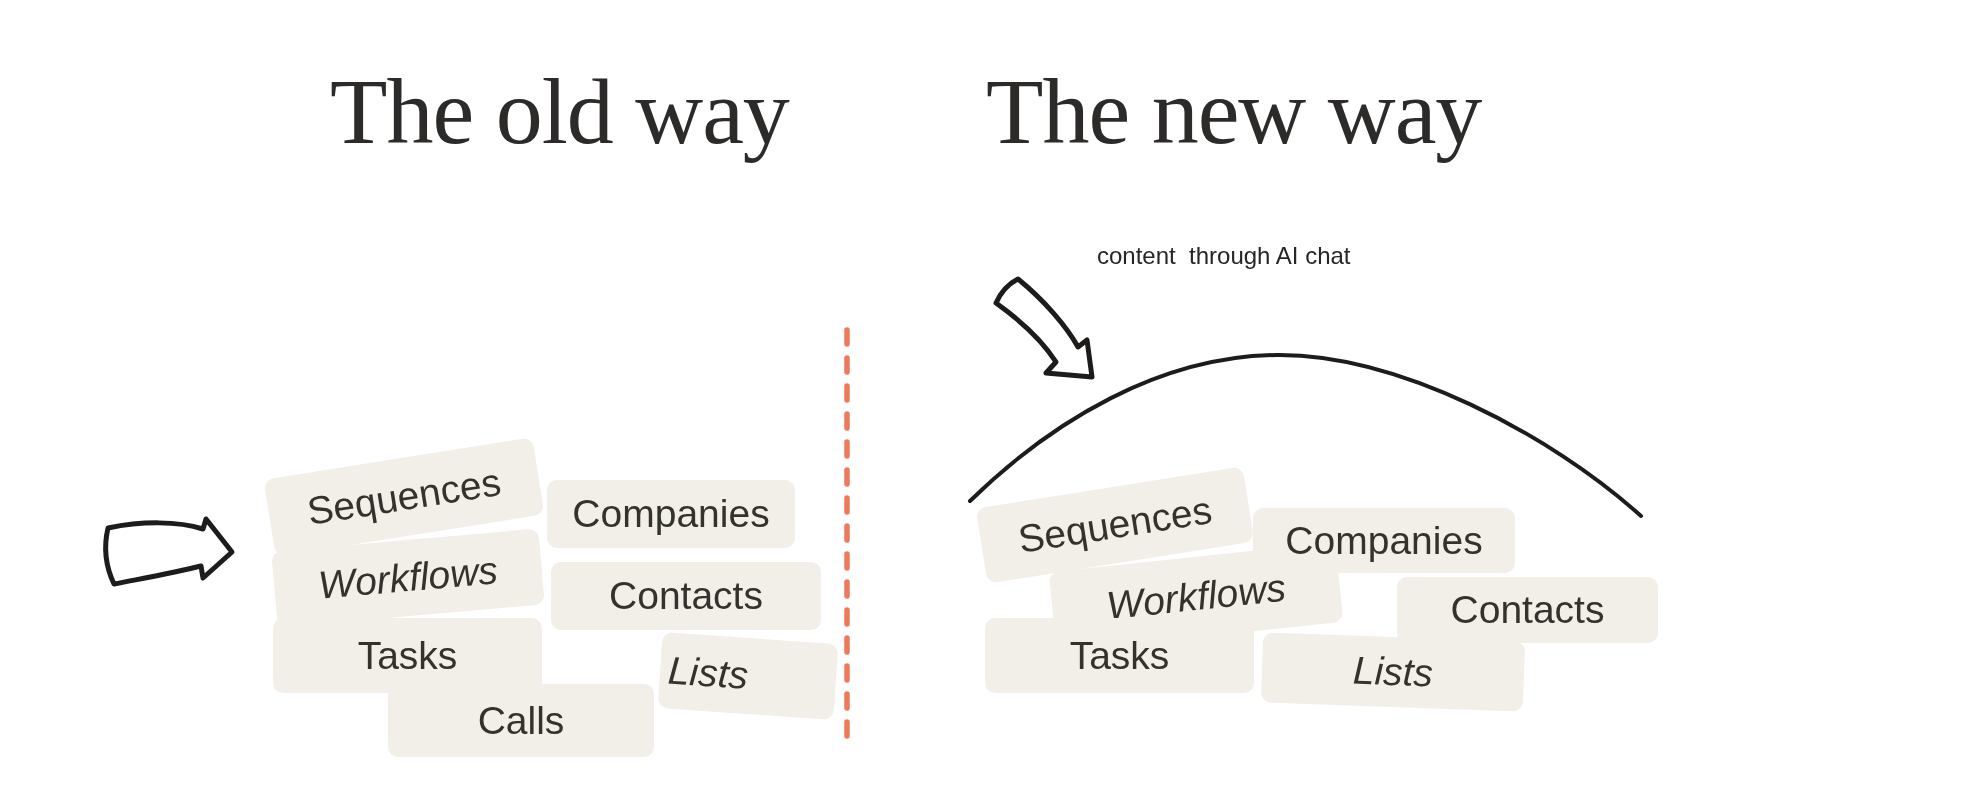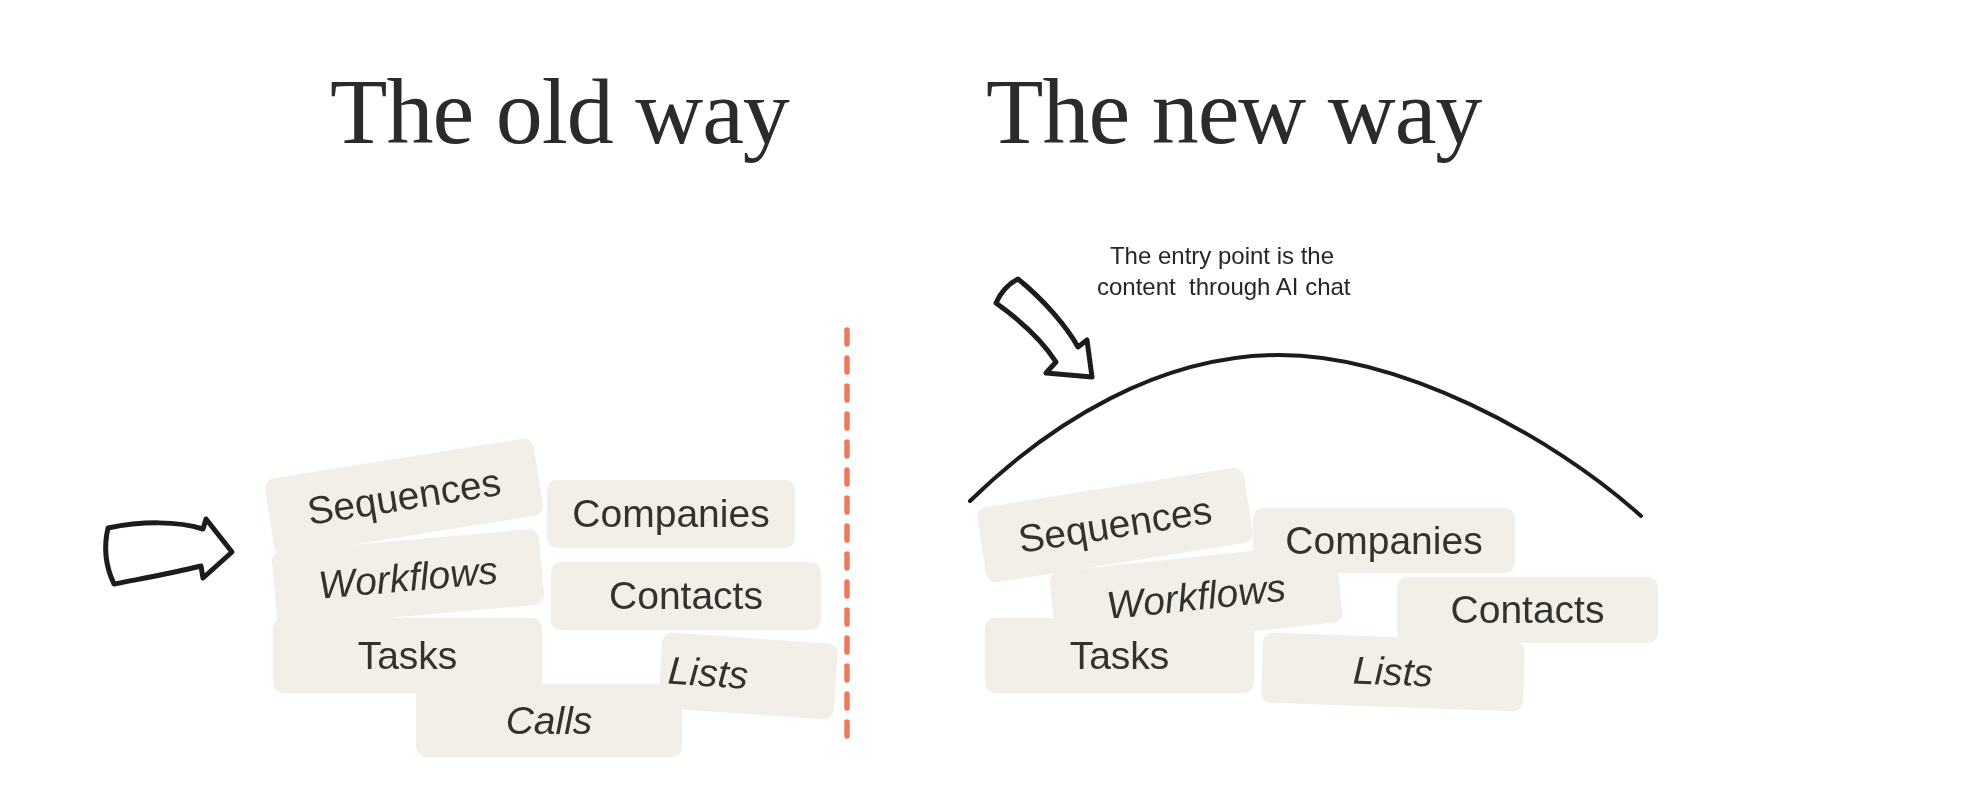--- a/index.html
+++ b/index.html
@@ -25,41 +25,40 @@
   .box .lbl{display:block;}
   .italic .lbl{font-style:italic;}
   
   .b-seq-o{left:268px;top:458px;width:272px;height:78px;transform:rotate(-9deg);}
   .b-wfl-o{left:274px;top:540px;width:268px;height:76px;transform:rotate(-5deg);}
   .b-cmp-o{left:547px;top:480px;width:248px;height:68px;}
   .b-cnt-o{left:551px;top:562px;width:270px;height:68px;}
   .b-tsk-o{left:273px;top:618px;width:269px;height:75px;}
   .b-lst-o{left:660px;top:638px;width:176px;height:76px;transform:rotate(4deg);padding-right:0;}
   .b-lst-o .lbl{margin-right:80px;}
-  .b-cls-o{left:416px;top:684px;width:266px;height:73px;font-style:italic;}
+  .b-cls-o{left:388px;top:684px;width:266px;height:73px;}
   
   .b-seq-n{left:980px;top:487px;width:270px;height:76px;transform:rotate(-9deg);}
   .b-wfl-n{left:1052px;top:557px;width:288px;height:80px;transform:rotate(-6deg);}
   .b-lst-n{left:1262px;top:637px;width:262px;height:70px;transform:rotate(2deg);}
   .b-cmp-n{left:1253px;top:508px;width:262px;height:65px;}
   .b-cnt-n{left:1397px;top:577px;width:261px;height:66px;}
   .b-tsk-n{left:985px;top:618px;width:269px;height:75px;}
   .overlay{position:absolute;left:0;top:0;width:1970px;height:806px;pointer-events:none;z-index:6;}
 </style>
 </head>
 <body>
 
 <div class="canvas">
 
   <h1 class="title title--old">The old way</h1>
   <h1 class="title title--new">The new way</h1>
 
 
   <div class="note note--new">
-    <div>The entry point is the</div>
     <div>content  through AI chat</div>
   </div>
 
 
   <div class="box b-seq-o">
     <span class="lbl">Sequences</span>
     </div>
   <div class="box b-wfl-o italic">
     <span class="lbl">Workflows</span>
     </div>

